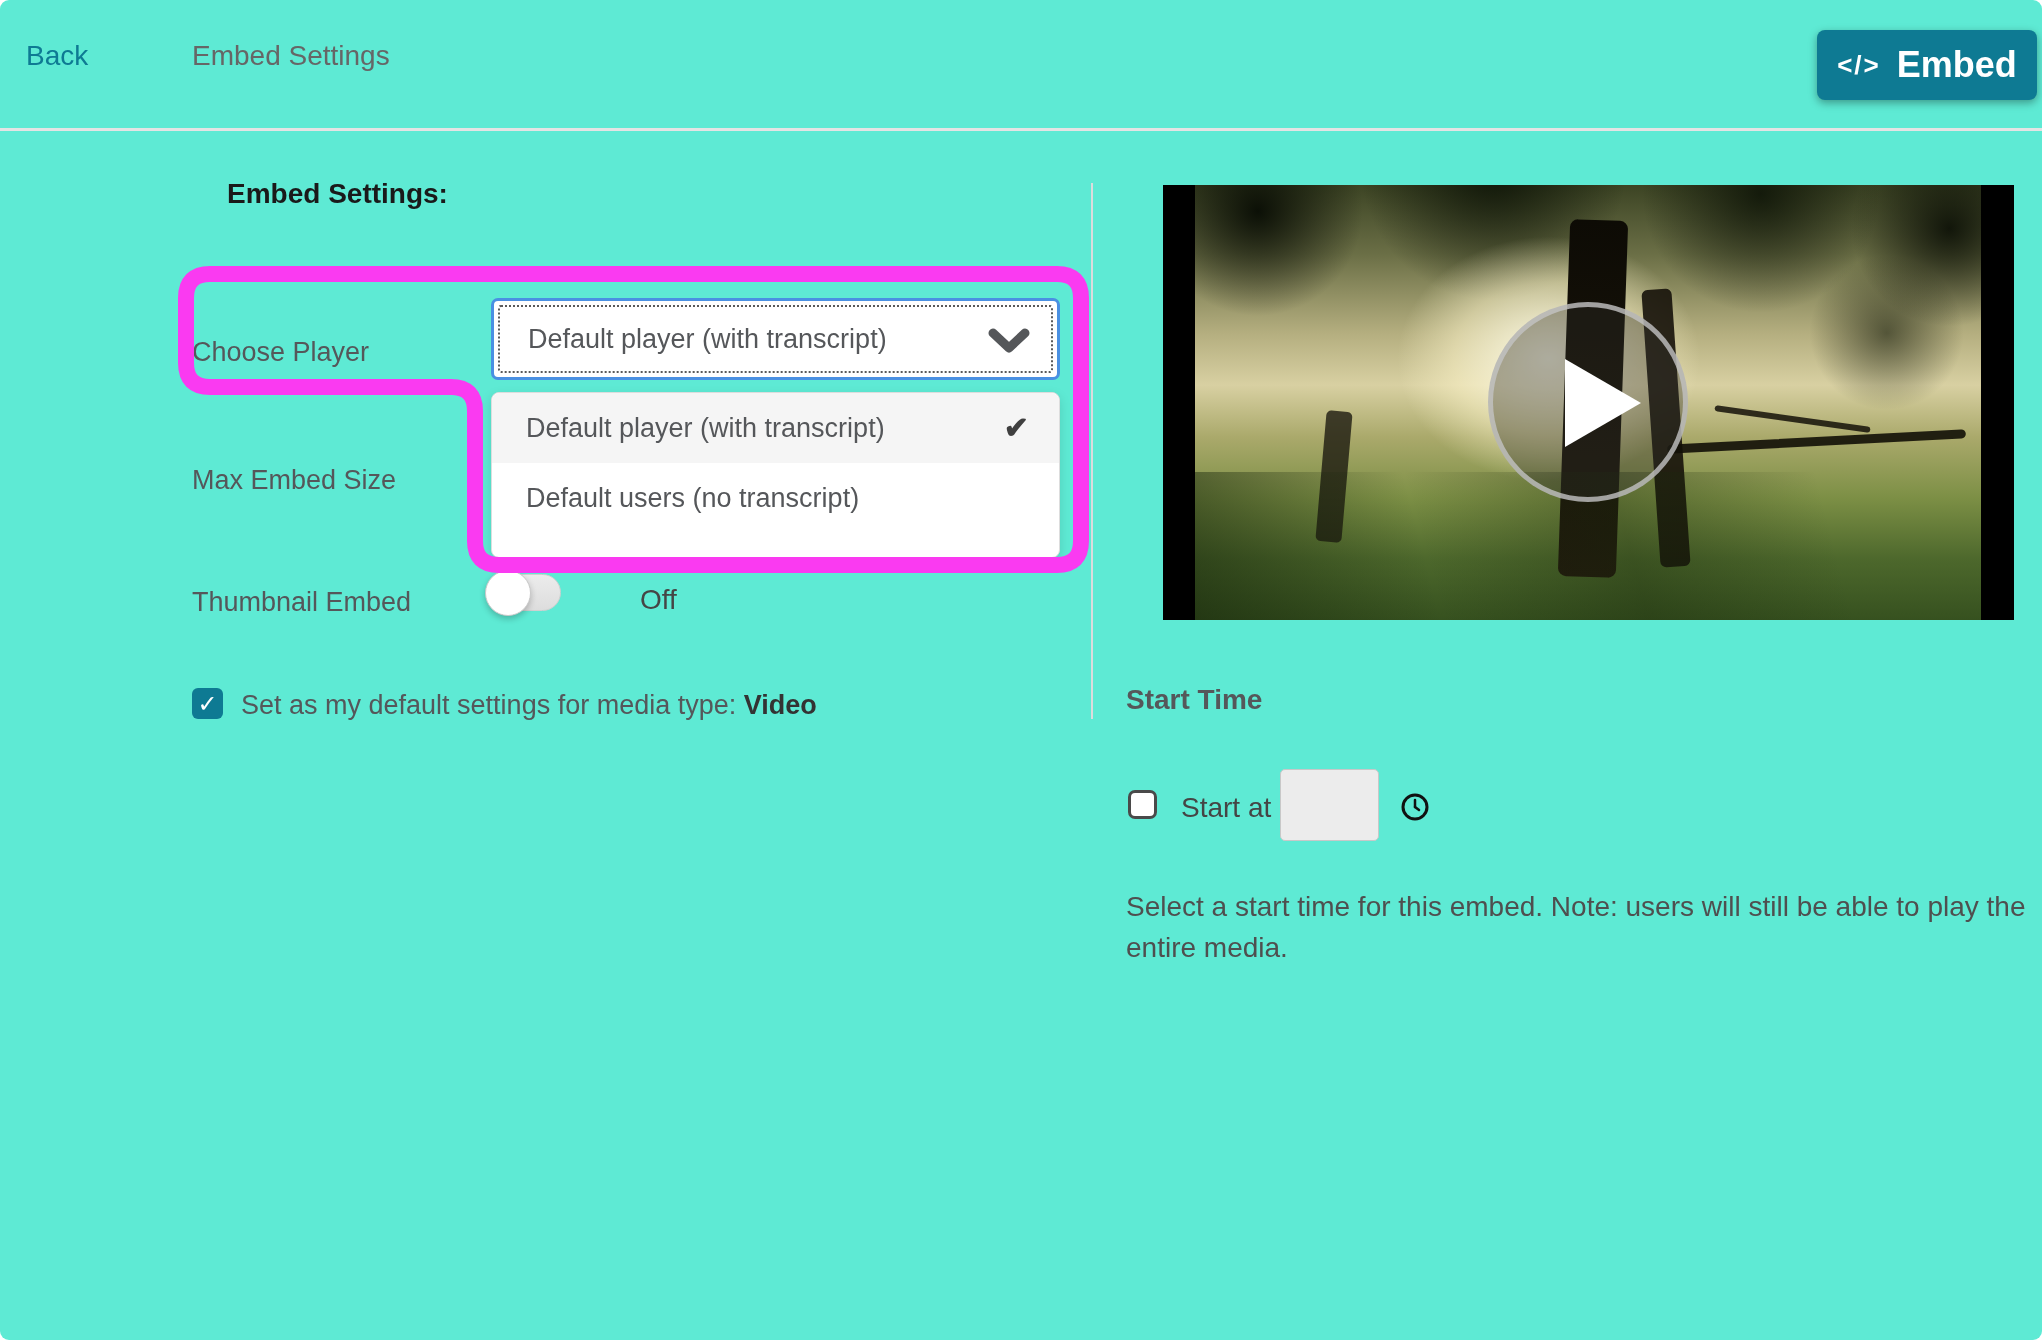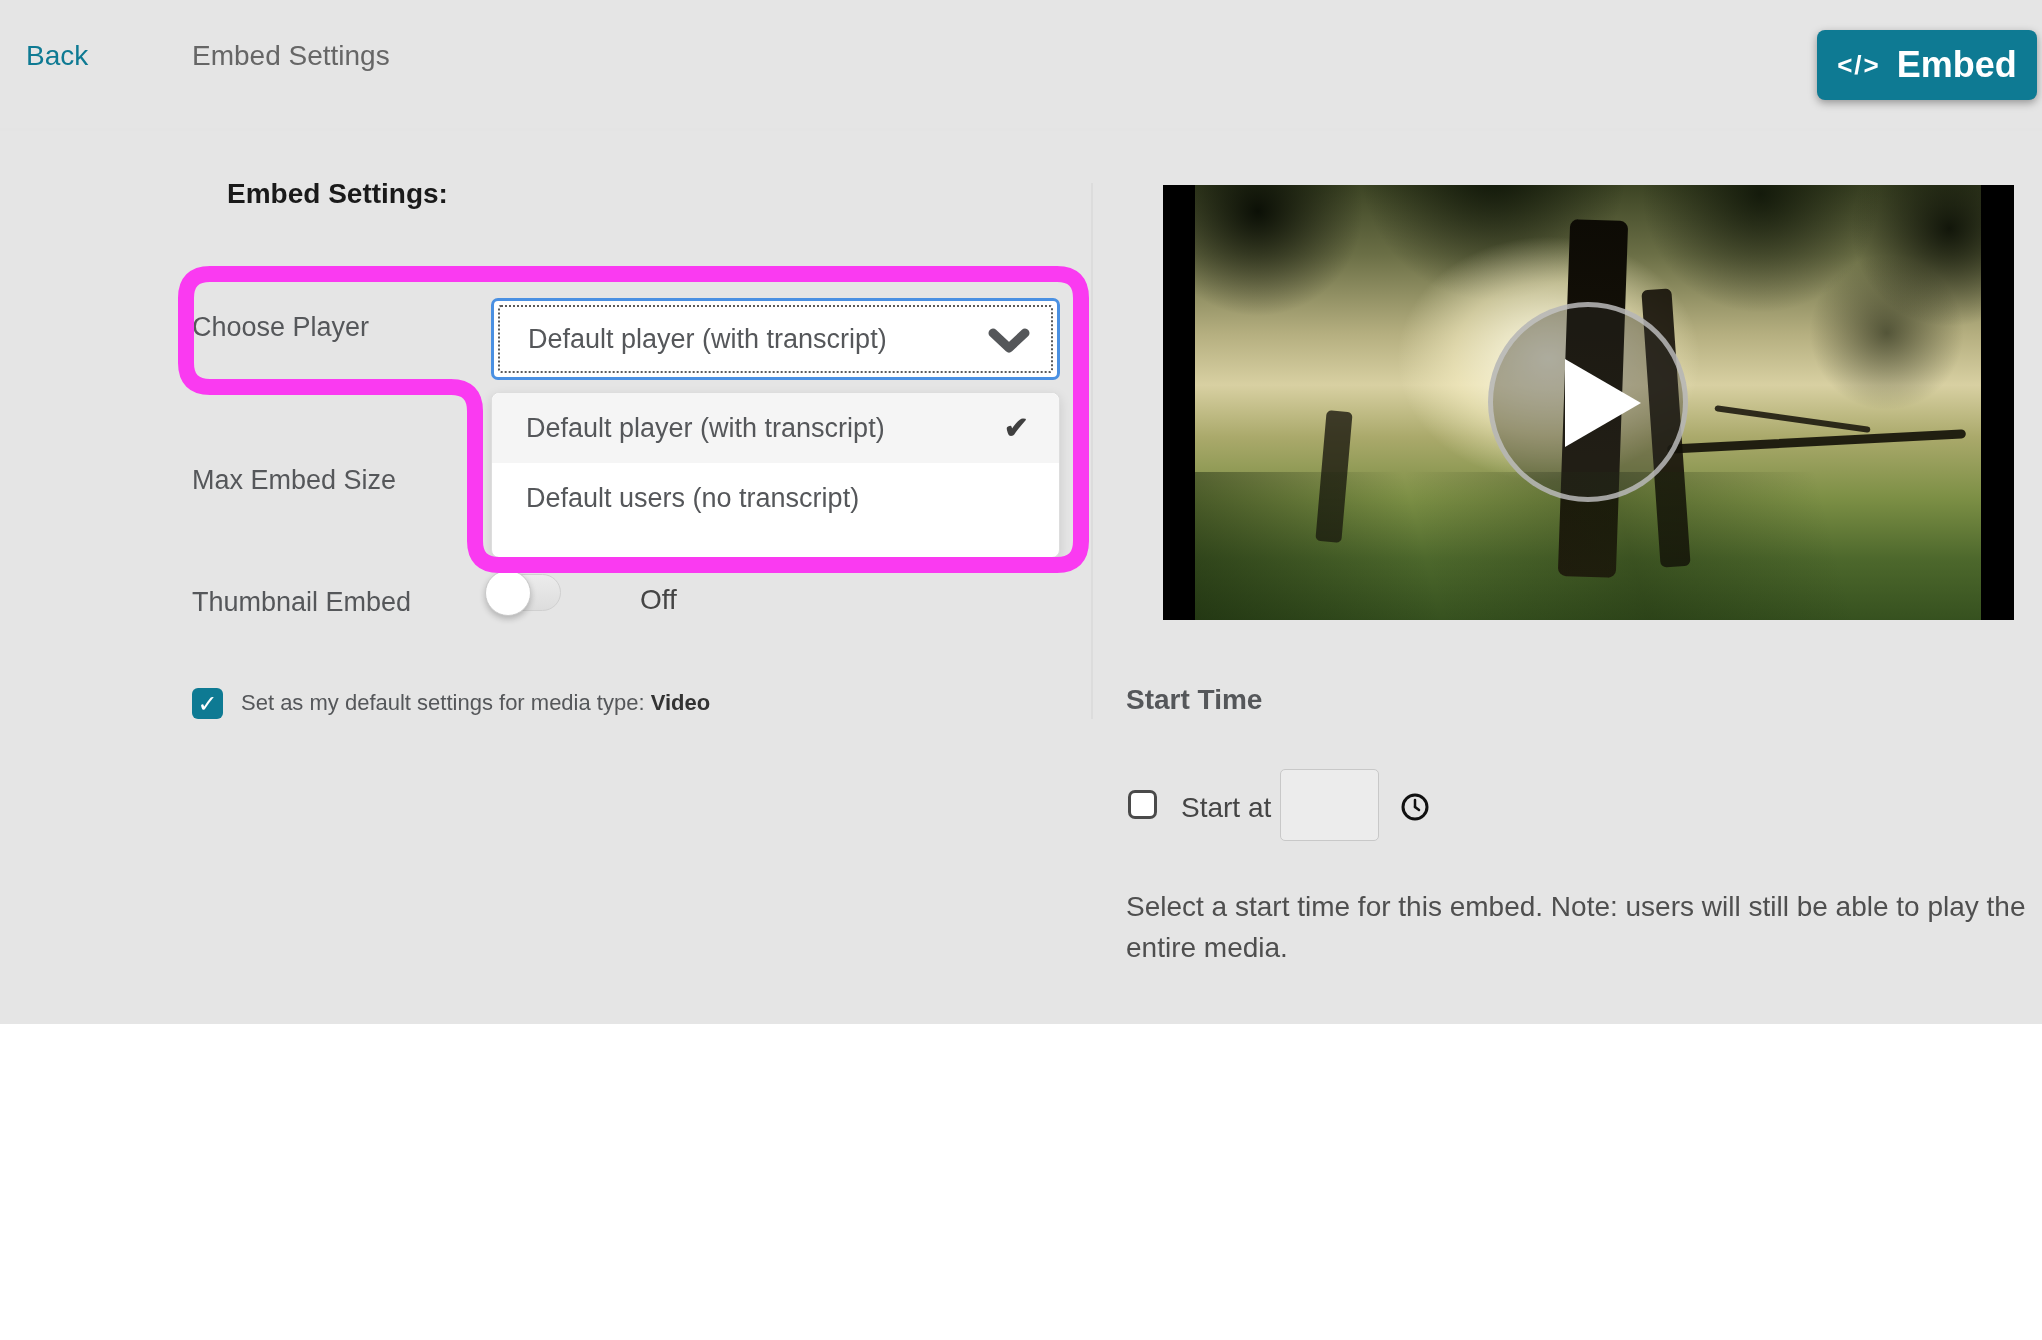--- a/index.html
+++ b/index.html
@@ -1,34 +1,34 @@
 <!DOCTYPE html>
 <html><head>
 <meta charset="utf-8">
 <style>
   * { margin:0; padding:0; box-sizing:border-box; }
   html,body { background:#ffffff; }
   body { font-family:"Liberation Sans", sans-serif; }
-  .canvas { position:relative; width:2042px; height:1024px; background:#e5e5e5; overflow:hidden; }
+  .canvas { position:relative; width:2042px; height:1340px; background:#5eead4; overflow:hidden;border-radius:9px; }
 
   
   .back-link { position:absolute; left:26px; top:40px; font-size:28px; color:#0e7a93; cursor:pointer; }
   .page-title { position:absolute; left:192px; top:40px; font-size:28px; color:#666; }
   .embed-btn { position:absolute; left:1817px; top:30px; width:220px; height:70px;
     background:#0e7a93; border-radius:8px; display:flex; align-items:center; justify-content:center;
     gap:16px; box-shadow:0 3px 8px rgba(0,0,0,0.35); cursor:pointer; }
   .embed-btn .code-glyph { color:#fff; font-size:26px; font-weight:bold; letter-spacing:2px; }
   .embed-btn .embed-label { color:#fff; font-size:36px; font-weight:bold; }
   .header-divider { position:absolute; left:0; top:128px; width:2042px; height:3px; background:#e4e4e4; }
 
   
   .section-title { position:absolute; left:192px; top:178px; font-size:28px; font-weight:bold; color:#1a1a1a;margin-left:35px; }
 
   .field-label { position:absolute; font-size:27px; color:#55575a; }
-  .lbl-choose-player { left:192px; top:312px; }
+  .lbl-choose-player { left:192px; top:337px; }
   .lbl-max-size { left:192px; top:465px; }
   .lbl-thumb { left:192px; top:587px; }
 
   .dd-button { position:absolute; left:491px; top:298px; width:569px; height:82px;
     background:#fff; border:3px solid #4a90e2; border-radius:7px; cursor:pointer; }
   .dd-focus-ring { position:absolute; inset:4px; border:2px dotted #5a5a5a; border-radius:3px; pointer-events:none; }
   .dd-value { position:absolute; left:34px; top:0; height:76px; line-height:76px; font-size:27px; color:#55575a; }
   .dd-chevron { position:absolute; right:26px; top:26px; }
 
   .dd-menu { position:absolute; left:491px; top:392px; width:569px; height:166px;
@@ -41,21 +41,21 @@
 
   .toggle { position:absolute; left:487px; top:574px; width:74px; height:37px;
     background:linear-gradient(#ececec,#dddddd); border:1px solid #d0d0d0; border-radius:19px; cursor:pointer; }
   .toggle-knob { position:absolute; left:-3px; top:-5px; width:46px; height:46px; background:#fff;
     border:1px solid #c9c9c9; border-radius:50%; box-shadow:0 3px 6px rgba(0,0,0,0.22); }
   .toggle-state { position:absolute; left:596px; top:584px; font-size:28px; color:#454545;margin-left:44px; }
 
   .default-checkbox { position:absolute; left:192px; top:688px; width:31px; height:31px;
     background:#0e7a93; border-radius:6px; display:flex; align-items:center; justify-content:center;
     color:#fff; font-size:24px; cursor:pointer; }
-  .default-label { position:absolute; left:241px; top:690px; font-size:22px; color:#55575a; }
+  .default-label { position:absolute; left:241px; top:690px; font-size:27px; color:#55575a; }
   .default-label .media-type { font-weight:bold; color:#333; }
 
   
   .annotation-svg { position:absolute; left:0; top:0; width:2042px; height:1340px; pointer-events:none; z-index:50; }
 
   
   .v-divider { position:absolute; left:1091px; top:183px; width:2px; height:536px; background:#dcdcdc; }
 
   .video-box { position:absolute; left:1163px; top:185px; width:851px; height:435px; background:#000; overflow:hidden; }
   .video-scene { position:absolute; left:32px; top:0; width:786px; height:435px; overflow:hidden;

